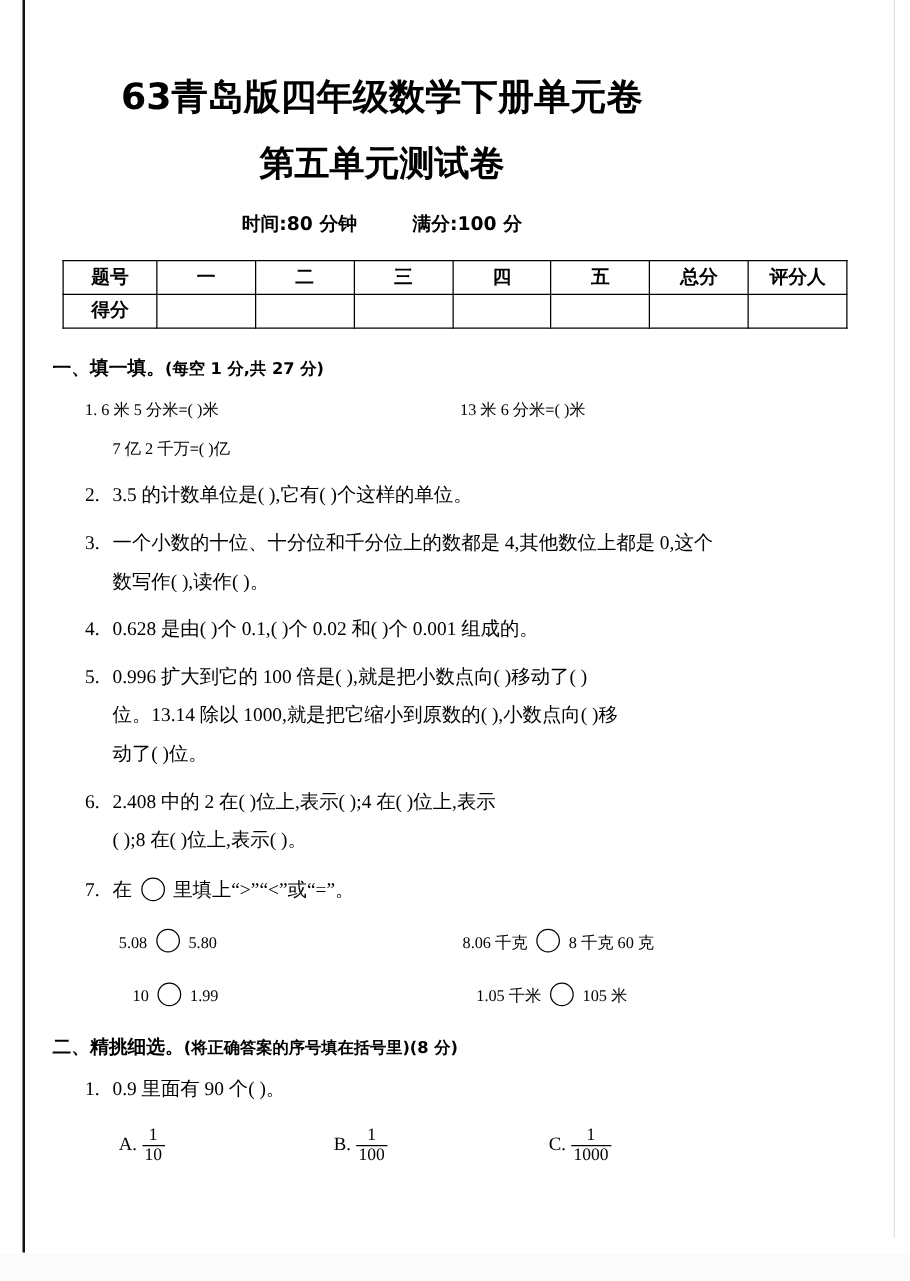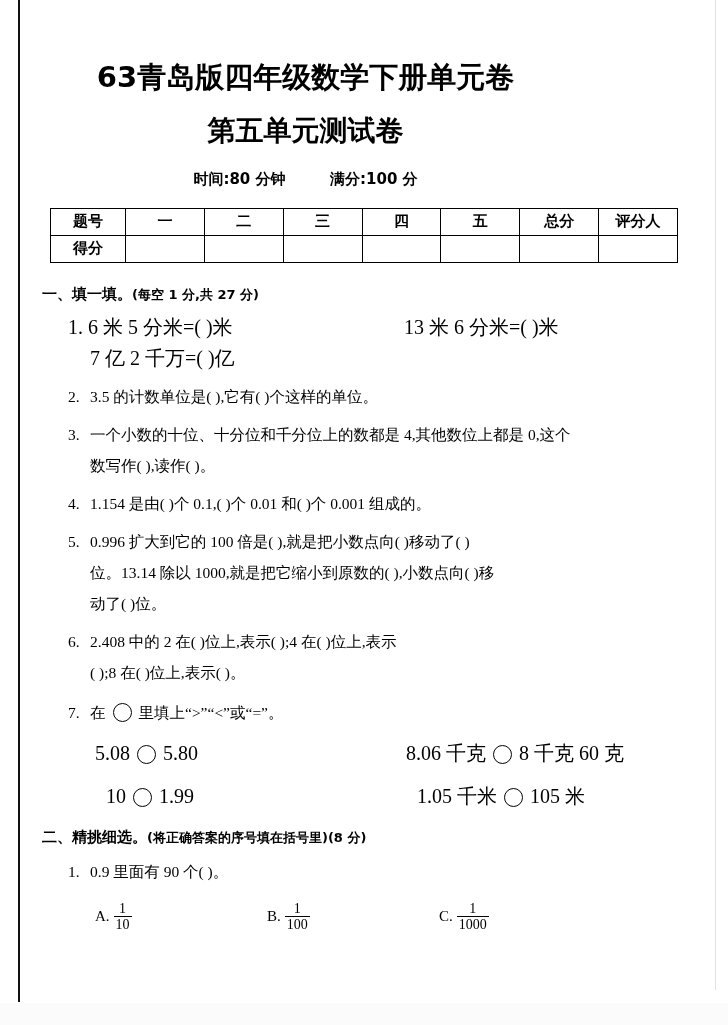--- a/index.html
+++ b/index.html
@@ -124,25 +124,24 @@
     position: absolute;
     left: 68px;
     top: 0;
   }
   .q .body {
     display: block;
     padding-left: 22px;
   }
   .twocol {
     display: flex;
-    font-size: 20px;
+    font-size: 13px;
     line-height: 31px;
     padding-left: 68px;
     position: relative;
-    gap: 36px;
   }
   .twocol .c1 { width: 300px; flex: none; }
   .twocol .c2 { flex: none; }
 
   .circle {
     display: inline-block;
     width: 19px;
     height: 19px;
     border: 1.3px solid #000;
     border-radius: 50%;
@@ -239,21 +238,21 @@
     </div>
 
     <div class="q">
       <span class="num">3.</span>
       <span class="body">一个小数的十位、十分位和千分位上的数都是 4,其他数位上都是 0,这个</span>
       <span class="body">数写作(        ),读作(                )。</span>
     </div>
 
     <div class="q">
       <span class="num">4.</span>
-      <span class="body">1.154 是由(      )个 0.1,(      )个 0.01 和(      )个 0.001 组成的。</span>
+      <span class="body">0.628 是由(      )个 0.1,(      )个 0.02 和(      )个 0.001 组成的。</span>
     </div>
 
     <div class="q">
       <span class="num">5.</span>
       <span class="body">0.996 扩大到它的 100 倍是(      ),就是把小数点向(      )移动了(      )</span>
       <span class="body">位。13.14 除以 1000,就是把它缩小到原数的(       ),小数点向(       )移</span>
       <span class="body">动了(      )位。</span>
     </div>
 
     <div class="q">

